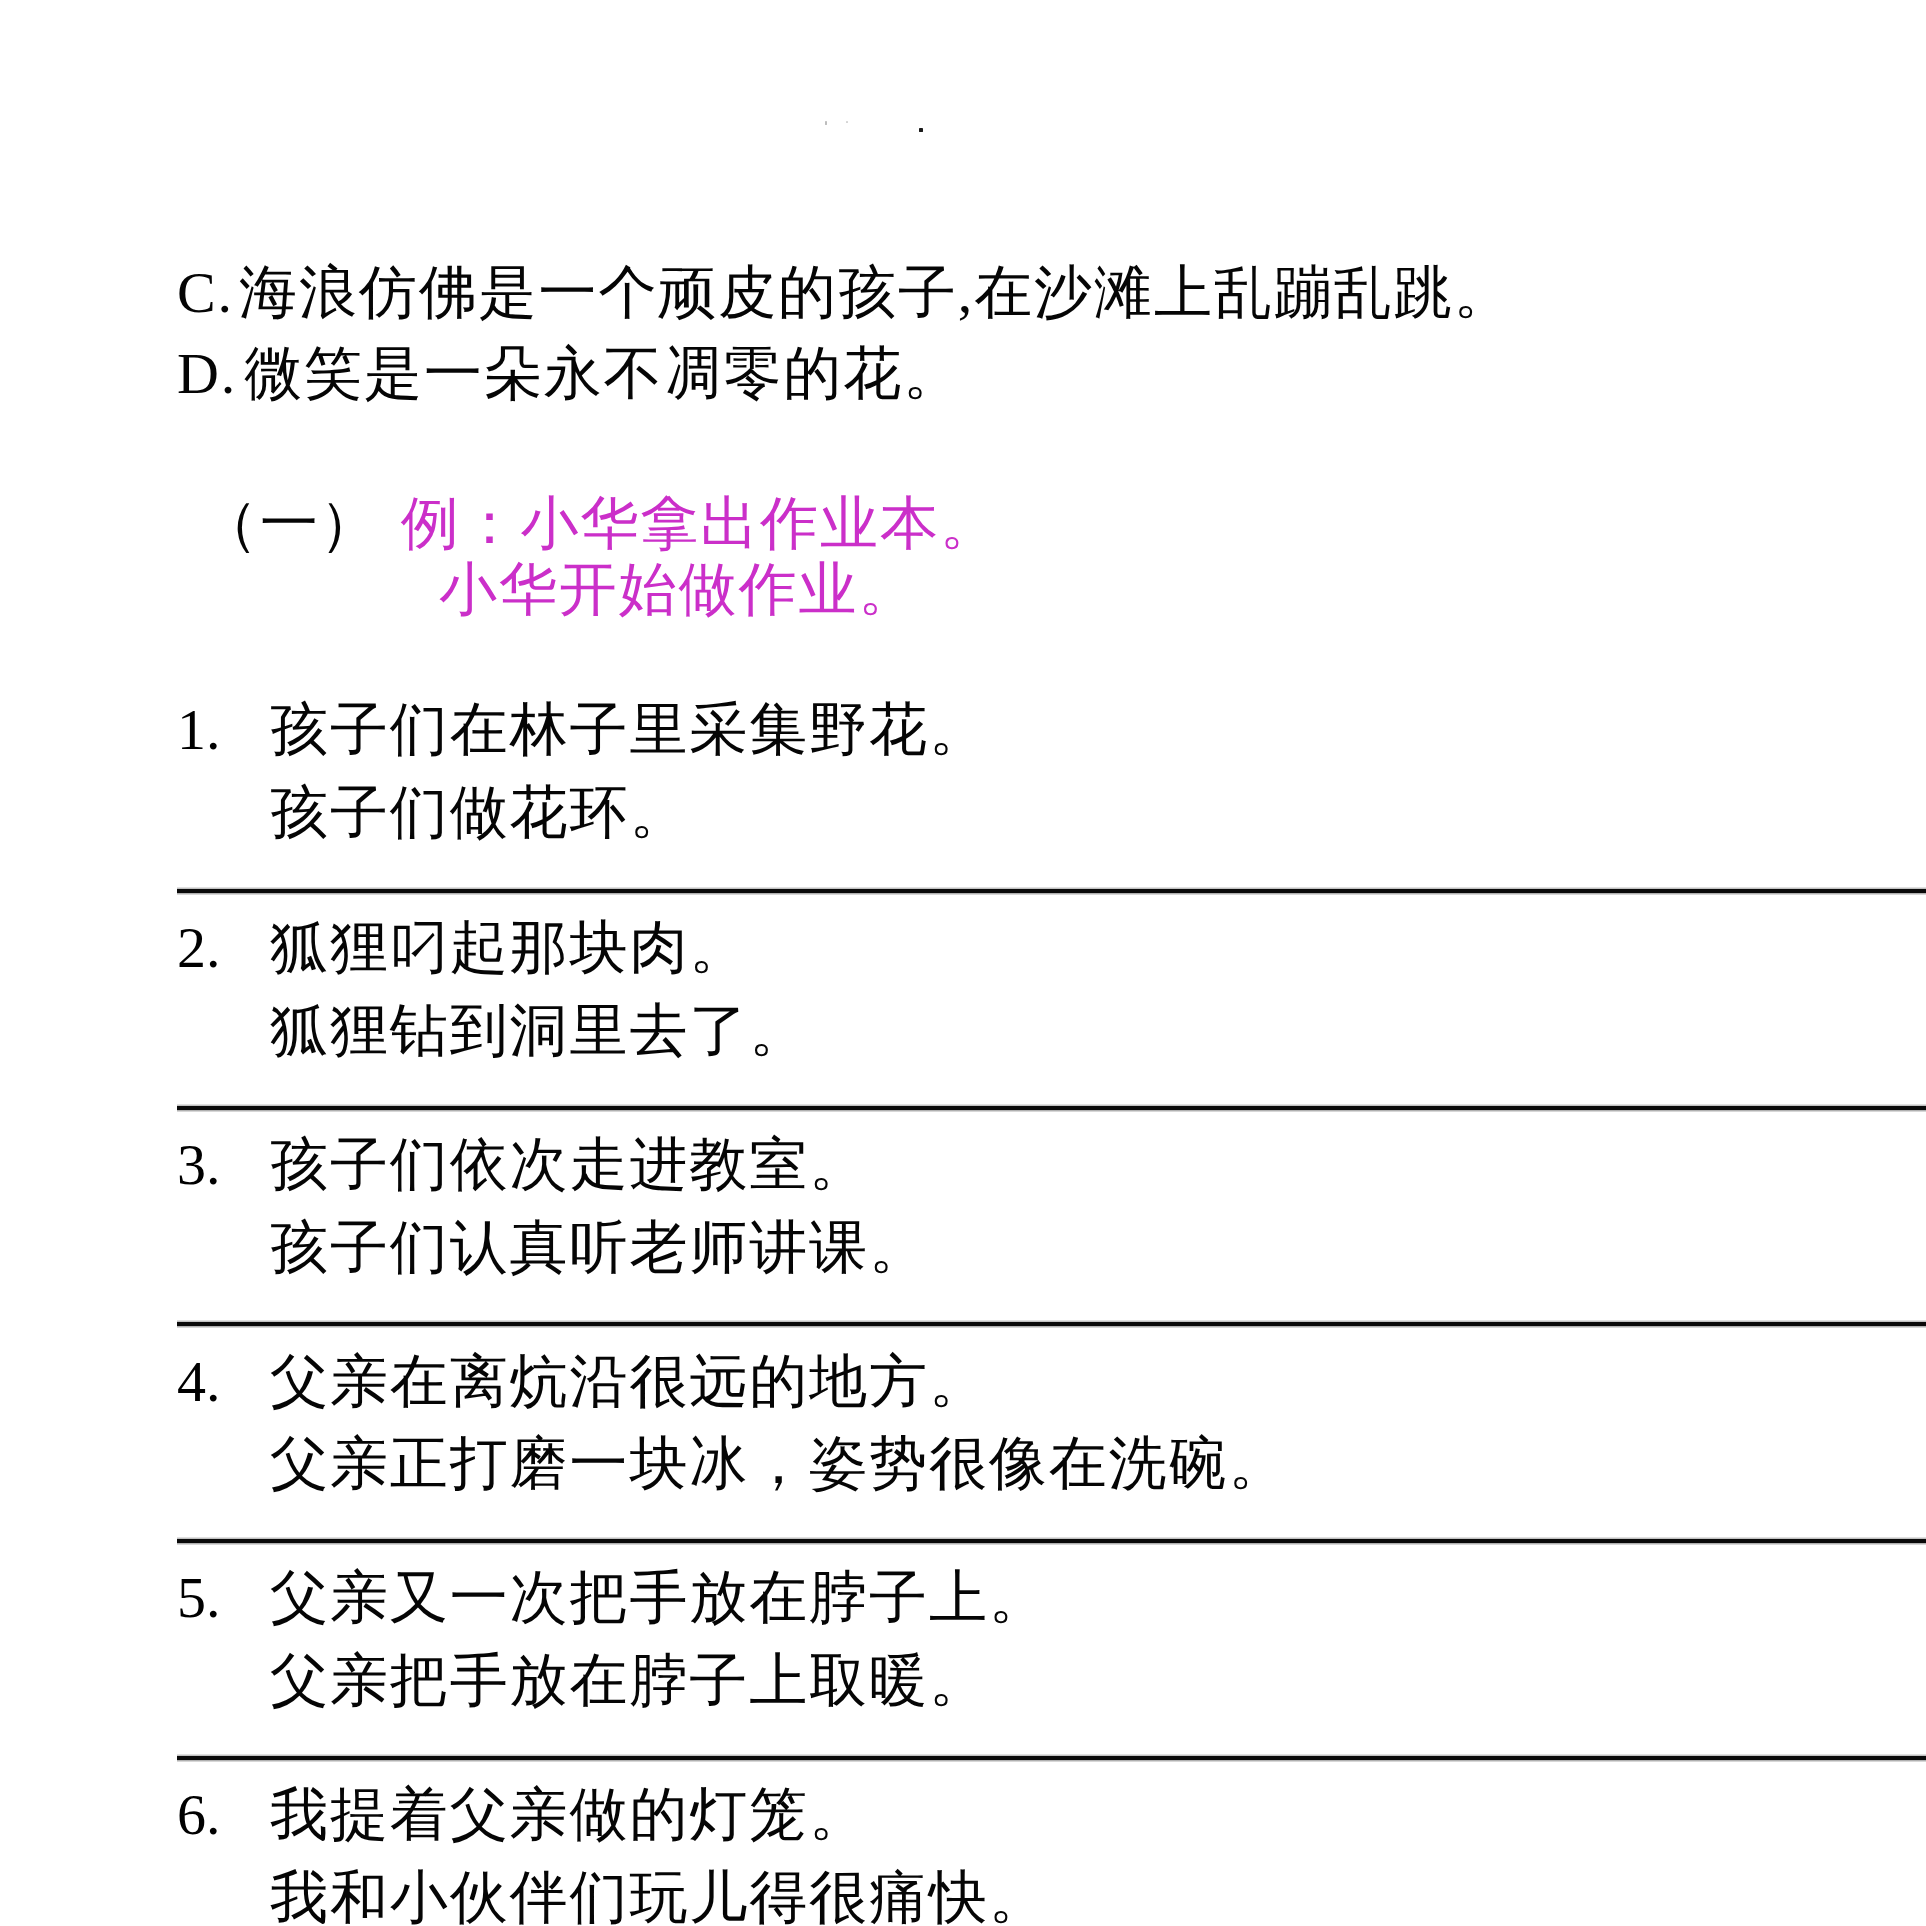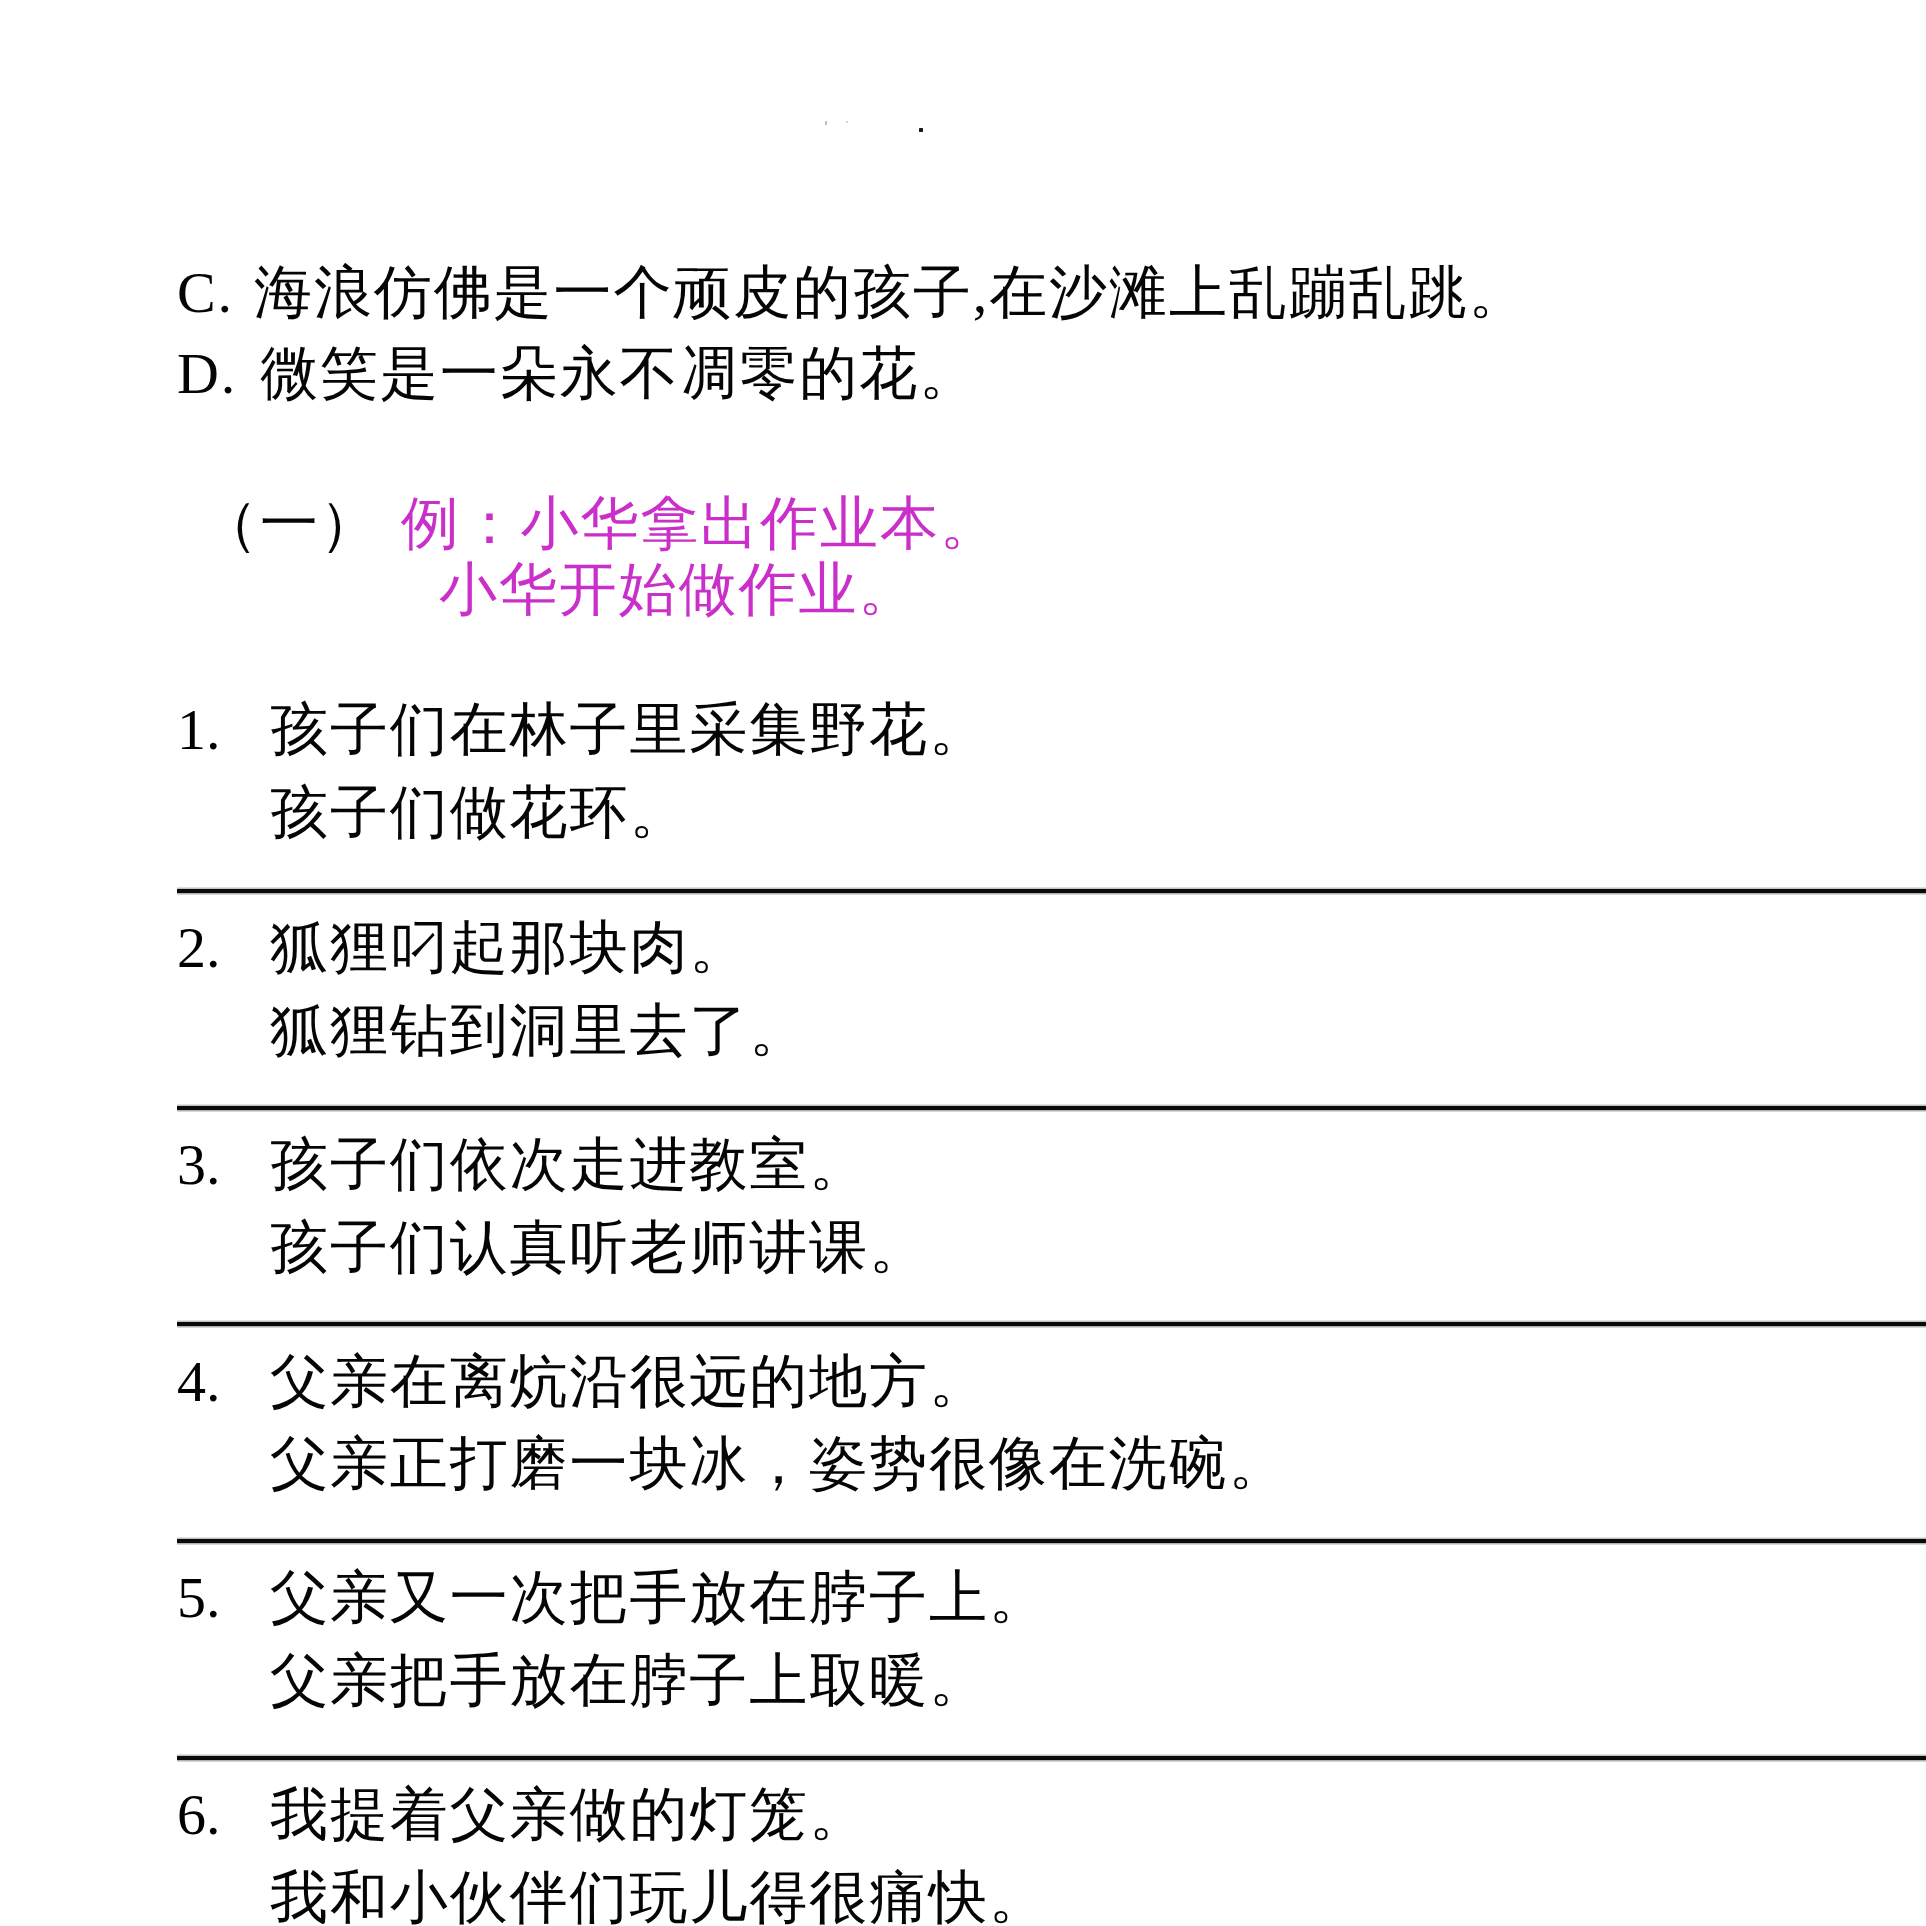--- a/index.html
+++ b/index.html
@@ -49,22 +49,22 @@
 </style>
 </head>
 <body>
 
 <div class="page">
 
   <div class="artifact speck-1"></div>
   <div class="artifact speck-2"></div>
   <div class="artifact dot-dark"></div>
 
-  <div class="line" style="top:262px"><span>C.</span><span style="margin-left:20px">海浪仿佛是一个顽皮的孩子,在沙滩上乱蹦乱跳。</span></div>
-  <div class="line" style="top:343px"><span>D.</span><span style="margin-left:23px">微笑是一朵永不凋零的花。</span></div>
+  <div class="line" style="top:262px"><span>C.</span><span style="margin-left:5px">海浪仿佛是一个顽皮的孩子,在沙滩上乱蹦乱跳。</span></div>
+  <div class="line" style="top:343px"><span>D.</span><span style="margin-left:7px">微笑是一朵永不凋零的花。</span></div>
 
 
   <div class="line magenta indent" style="top:559px">小华开始做作业。</div>
   <div class="line" style="top:493px;left:200px">
     <span>（一）</span><span class="magenta exgap">例：</span><span class="magenta">小华拿出作业本。</span>
   </div>
 
   <div class="num" style="top:699px">1.</div>
   <div class="line it" style="top:699px">孩子们在林子里采集野花。</div>
   <div class="line it" style="top:782px">孩子们做花环。</div>

